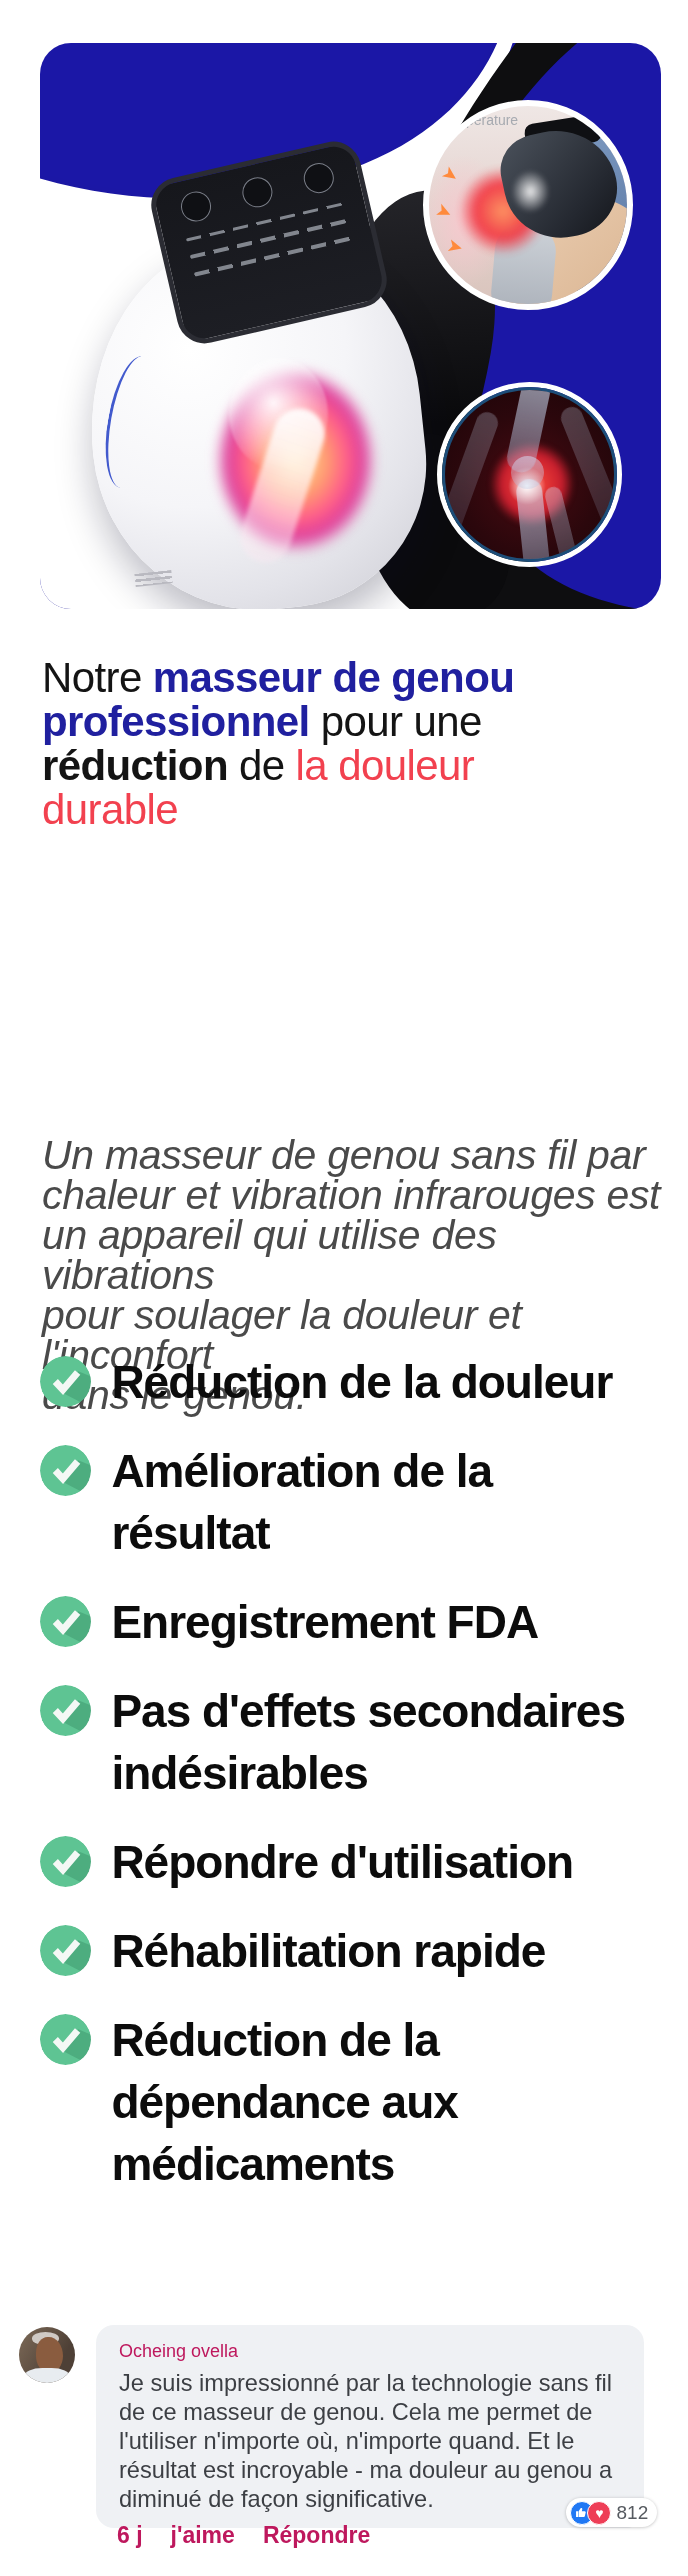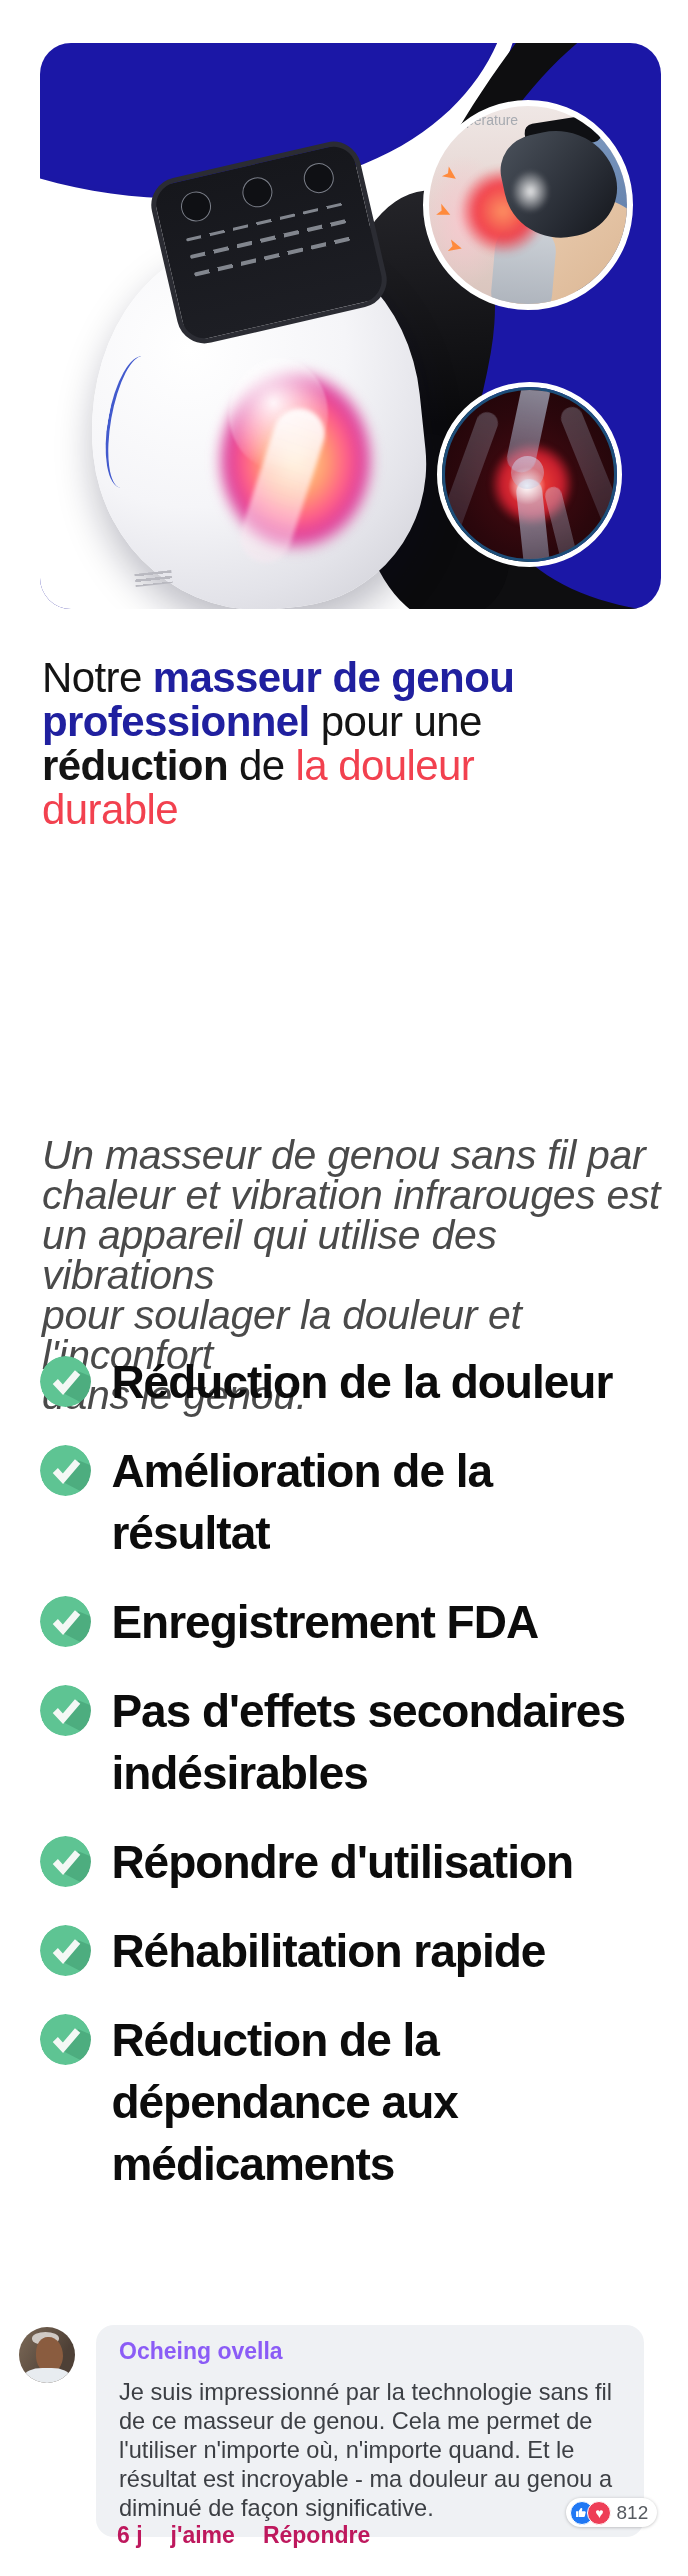--- a/index.html
+++ b/index.html
@@ -88,22 +88,22 @@
         white-space:pre-line;letter-spacing:-1px;}
 
   
   .avatar{position:absolute;left:19px;top:2327px;width:56px;height:56px;border-radius:50%;overflow:hidden;
         background:linear-gradient(120deg,#7d6a58 0%,#4e4036 70%);}
   .av-hair{position:absolute;left:12.7px;top:5.1px;width:27px;height:12.7px;border-radius:50%;background:#cfc9c4;}
   .av-face{position:absolute;left:16.6px;top:10.2px;width:27px;height:36px;border-radius:45% 55% 50% 50%;background:#8a5c3f;}
   .av-shirt{position:absolute;left:5.1px;bottom:-5.1px;width:46px;height:20.4px;border-radius:40%;background:#e8ecf0;}
   .bubble{position:absolute;left:96px;top:2325px;width:502px;background:#eff1f4;border-radius:18px;
         padding:14px 23px 14px 23px;}
-  .c-author{font-size:23px;line-height:24px;font-weight:bold;color:#8b5cf6;}
-  .c-body{margin-top:15px;font-size:23.6px;line-height:29px;color:#3c3f44;white-space:pre-line;}
+  .c-author{font-size:18px;line-height:24px;font-weight:normal;color:#be185d;}
+  .c-body{margin-top:6px;font-size:23.6px;line-height:29px;color:#3c3f44;white-space:pre-line;}
   .react-pill{position:absolute;left:566px;top:2498px;height:29px;padding:0 9px 0 3.8px;background:#fff;
         border-radius:14.7px;box-shadow:0 0.6px 3.2px rgba(0,0,0,.25);display:flex;align-items:center;z-index:3;}
   .react-circle{width:24px;height:24px;border-radius:50%;display:flex;align-items:center;justify-content:center;
         border:1.9px solid #fff;box-sizing:border-box;}
   .rc-like{background:#2078f4;z-index:1;}
   .rc-heart{background:#ee3e57;margin-left:-6.4px;z-index:2;color:#fff;font-size:14px;line-height:1;}
   .react-count{margin-left:5.1px;font-size:19px;color:#565a60;}
   .actions{position:absolute;left:117px;top:2522px;display:flex;gap:28px;font-size:23px;font-weight:bold;color:#be185d;}
 </style>
 </head>

